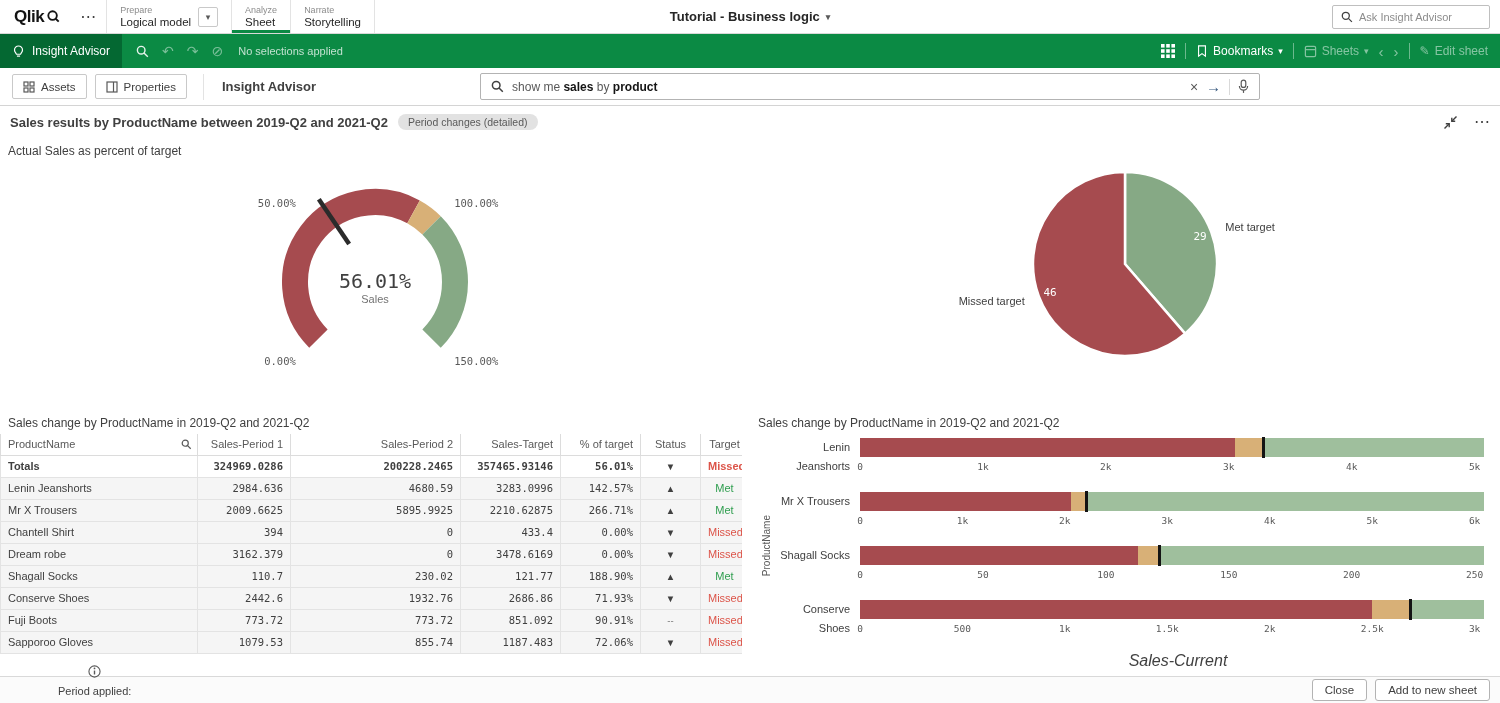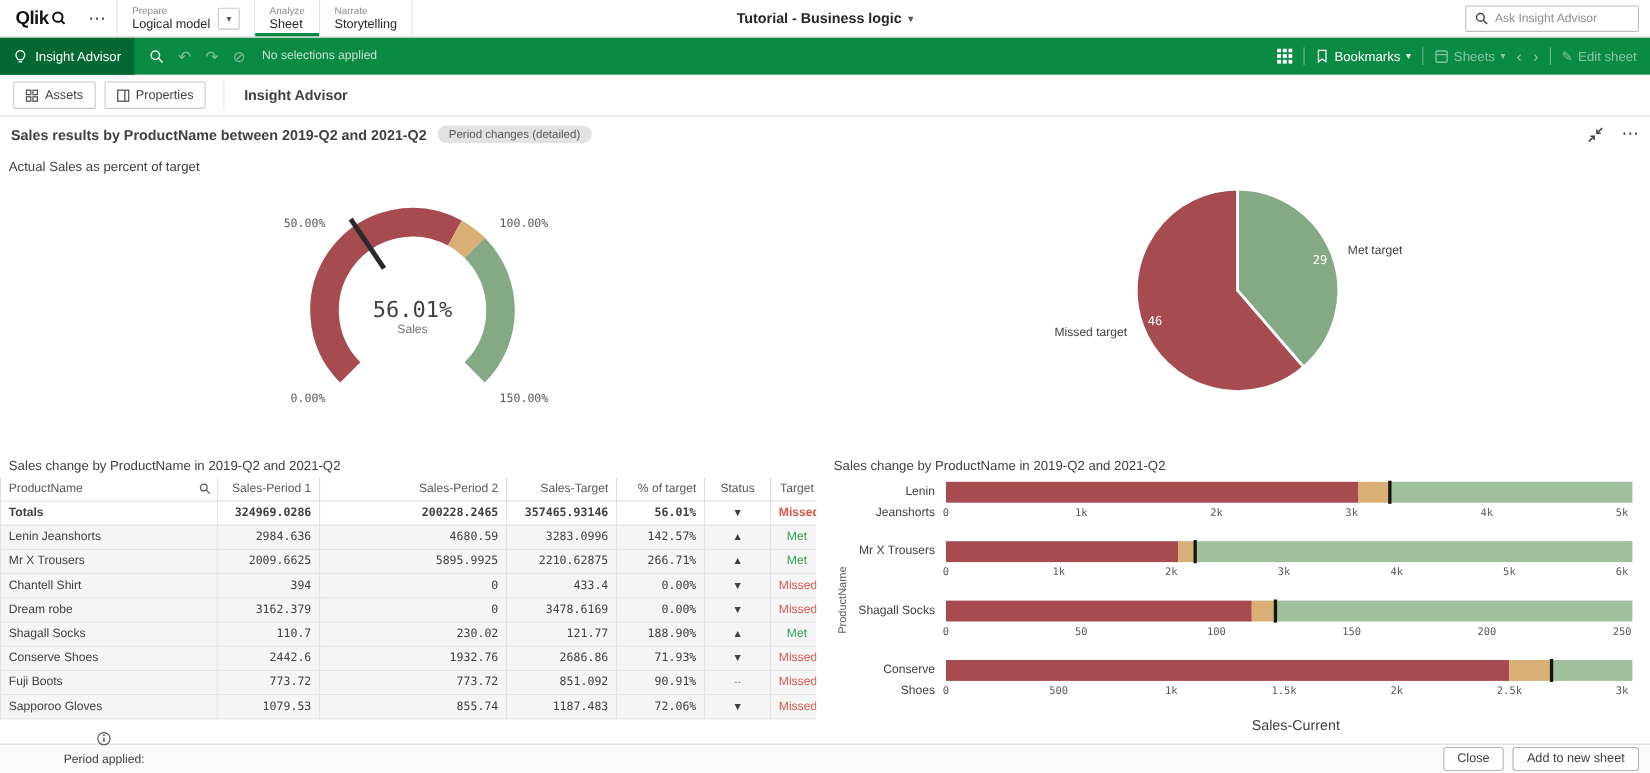--- a/index.html
+++ b/index.html
@@ -94,21 +94,21 @@
   .y-axis-title span{writing-mode:vertical-rl;transform:rotate(180deg);font-size:10px;color:#595959;}
   .b-col{flex:1;}
   .b-row{display:flex;height:54px;}
   .b-label{width:86px;text-align:right;padding-right:10px;font-size:11px;color:#404040;line-height:19px;flex:none;}
   .b-plot{flex:1;position:relative;margin-right:8px;}
   .b-bar{position:absolute;left:0;right:0;top:0;height:19px;}
   .seg{position:absolute;top:0;height:19px;}
   .b-marker{position:absolute;top:-1px;height:21px;width:3px;background:#141414;}
   .b-axis{position:absolute;left:0;right:0;top:23px;height:12px;}
   .b-tick{position:absolute;transform:translateX(-50%);font-size:9.5px;color:#595959;}
-  .x-axis-title{margin-left:102px;width:636px;text-align:center;font-size:13px;color:#404040;margin-top:-2px;}
+  .x-axis-title{margin-left:102px;width:636px;text-align:center;font-size:16px;color:#404040;margin-top:-2px;font-style:italic;}
 
   
   .footerbar{height:27px;border-top:1px solid #d9d9d9;background:#fbfbfb;display:flex;align-items:center;padding:0 10px;gap:8px;}
   .footer-info{display:flex;align-items:center;gap:7px;font-size:11px;color:#404040;flex-direction:column;}
   .period-value{font-weight:bold;color:#141414;}
   .footer-right{margin-left:auto;display:flex;gap:8px;}
   .f-btn{height:22px;border:1px solid #b3b3b3;background:#fff;border-radius:3px;padding:0 12px;font-size:11.5px;color:#404040;cursor:pointer;}
 </style>
 </head>
 <body>
@@ -243,20 +243,37 @@
       <svg width="12" height="12" viewBox="0 0 12 12" fill="none" stroke="#595959" stroke-width="1.2">
         <rect x="1" y="1" width="10" height="10"></rect>
           <line x1="7.5" y1="1" x2="7.5" y2="11"></line>
       </svg>
       <span>Properties</span>
     </button>
   </div>
   <div class="sub-div"></div>
   <span class="ia-title">Insight Advisor</span>
 
+  <div class="query-bar">
+    <svg width="13" height="13" viewBox="0 0 13 13">
+      <circle cx="5.2" cy="5.2" r="3.8" fill="none" stroke="#404040" stroke-width="1.5"></circle>
+      <line x1="8" y1="8" x2="11.8" y2="11.8" stroke="#404040" stroke-width="1.5"></line>
+    </svg>
+    <div class="query-text">
+      <span>show me </span><span class="q-bold">sales</span><span> by </span><span class="q-bold">product</span>
+    </div>
+    <span class="q-clear">×</span>
+    <span class="q-submit">→</span>
+    <div class="q-div"></div>
+    <svg width="11" height="15" viewBox="0 0 12 16" style="cursor:pointer">
+      <rect x="3.5" y="1" width="5" height="8" rx="2.5" fill="none" stroke="#595959" stroke-width="1.3"></rect>
+      <path d="M1.5 7.5 a4.5 4.5 0 0 0 9 0" fill="none" stroke="#595959" stroke-width="1.3"></path>
+      <line x1="6" y1="12" x2="6" y2="15" stroke="#595959" stroke-width="1.3"></line>
+    </svg>
+  </div>
 </div>
 
 <div class="results-header">
   <span class="results-title">Sales results by ProductName between 2019-Q2 and 2021-Q2</span>
   <span class="badge">Period changes (detailed)</span>
   <div class="rh-right">
     <svg width="15" height="15" viewBox="0 0 15 15" style="cursor:pointer" fill="none" stroke="#404040" stroke-width="1.4">
       <path d="M13.5 1.5 L8.8 6.2"></path>
         <path d="M8.8 2.8 V6.2 H12.2"></path>
       <path d="M1.5 13.5 L6.2 8.8"></path>

